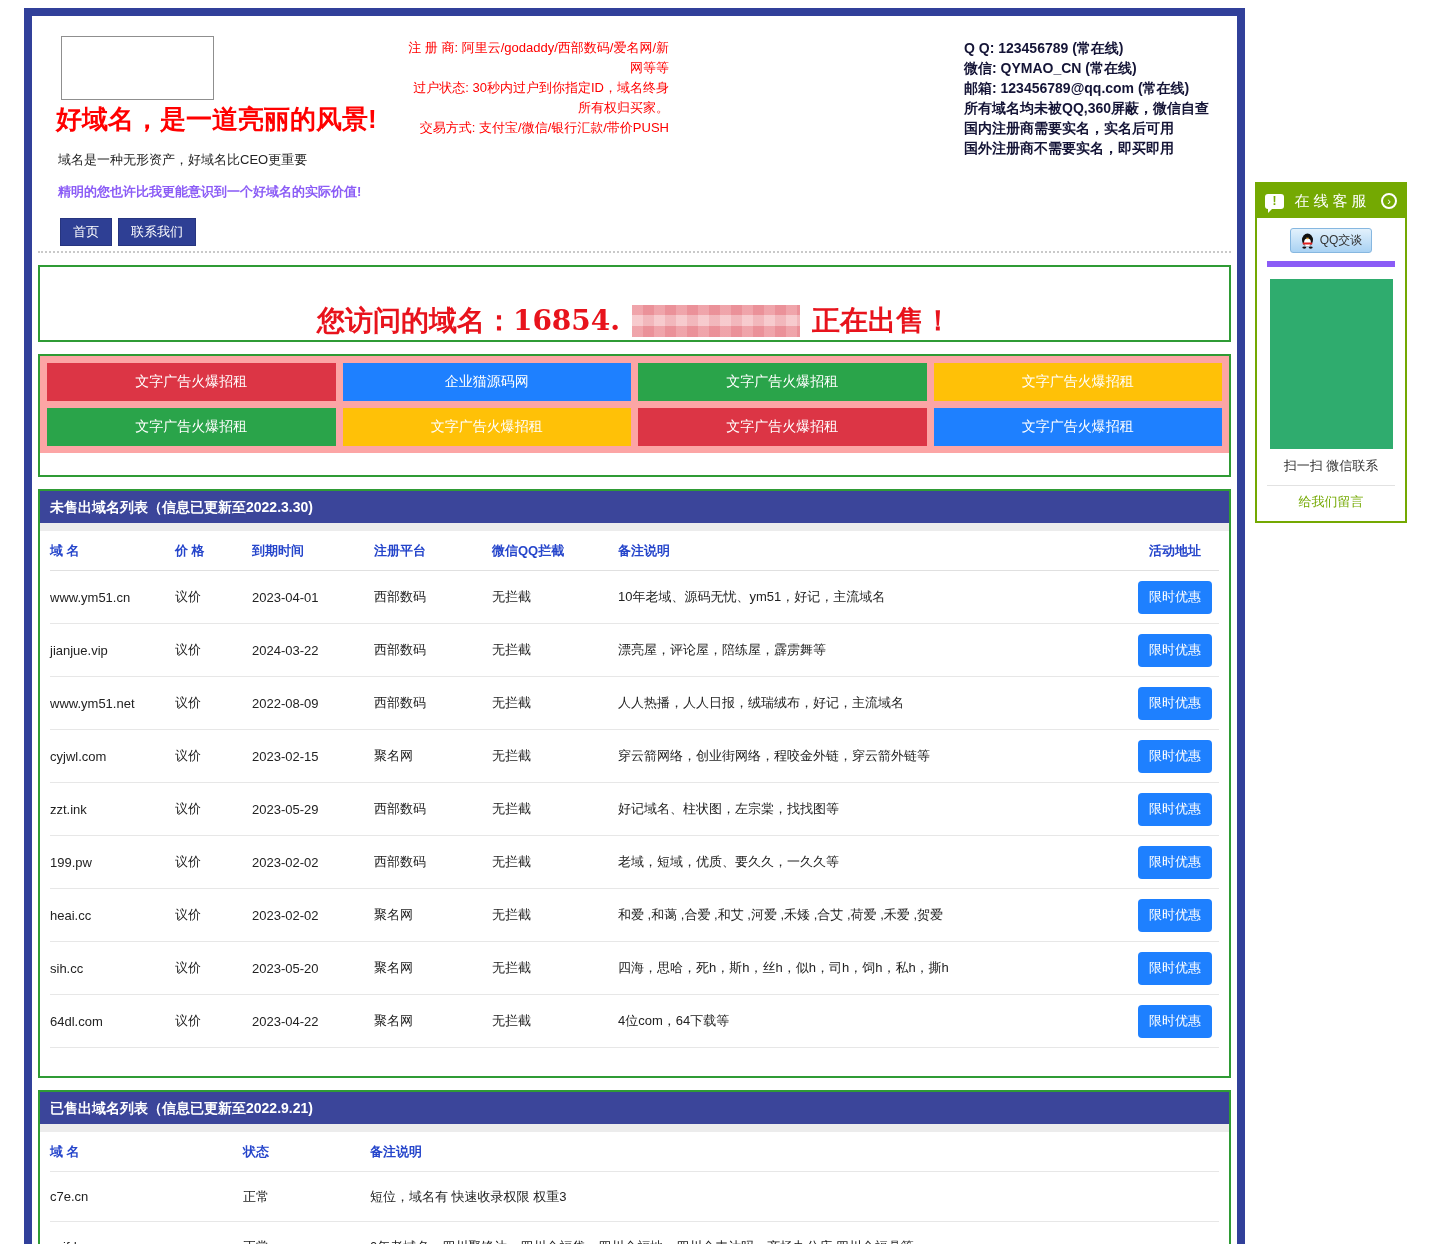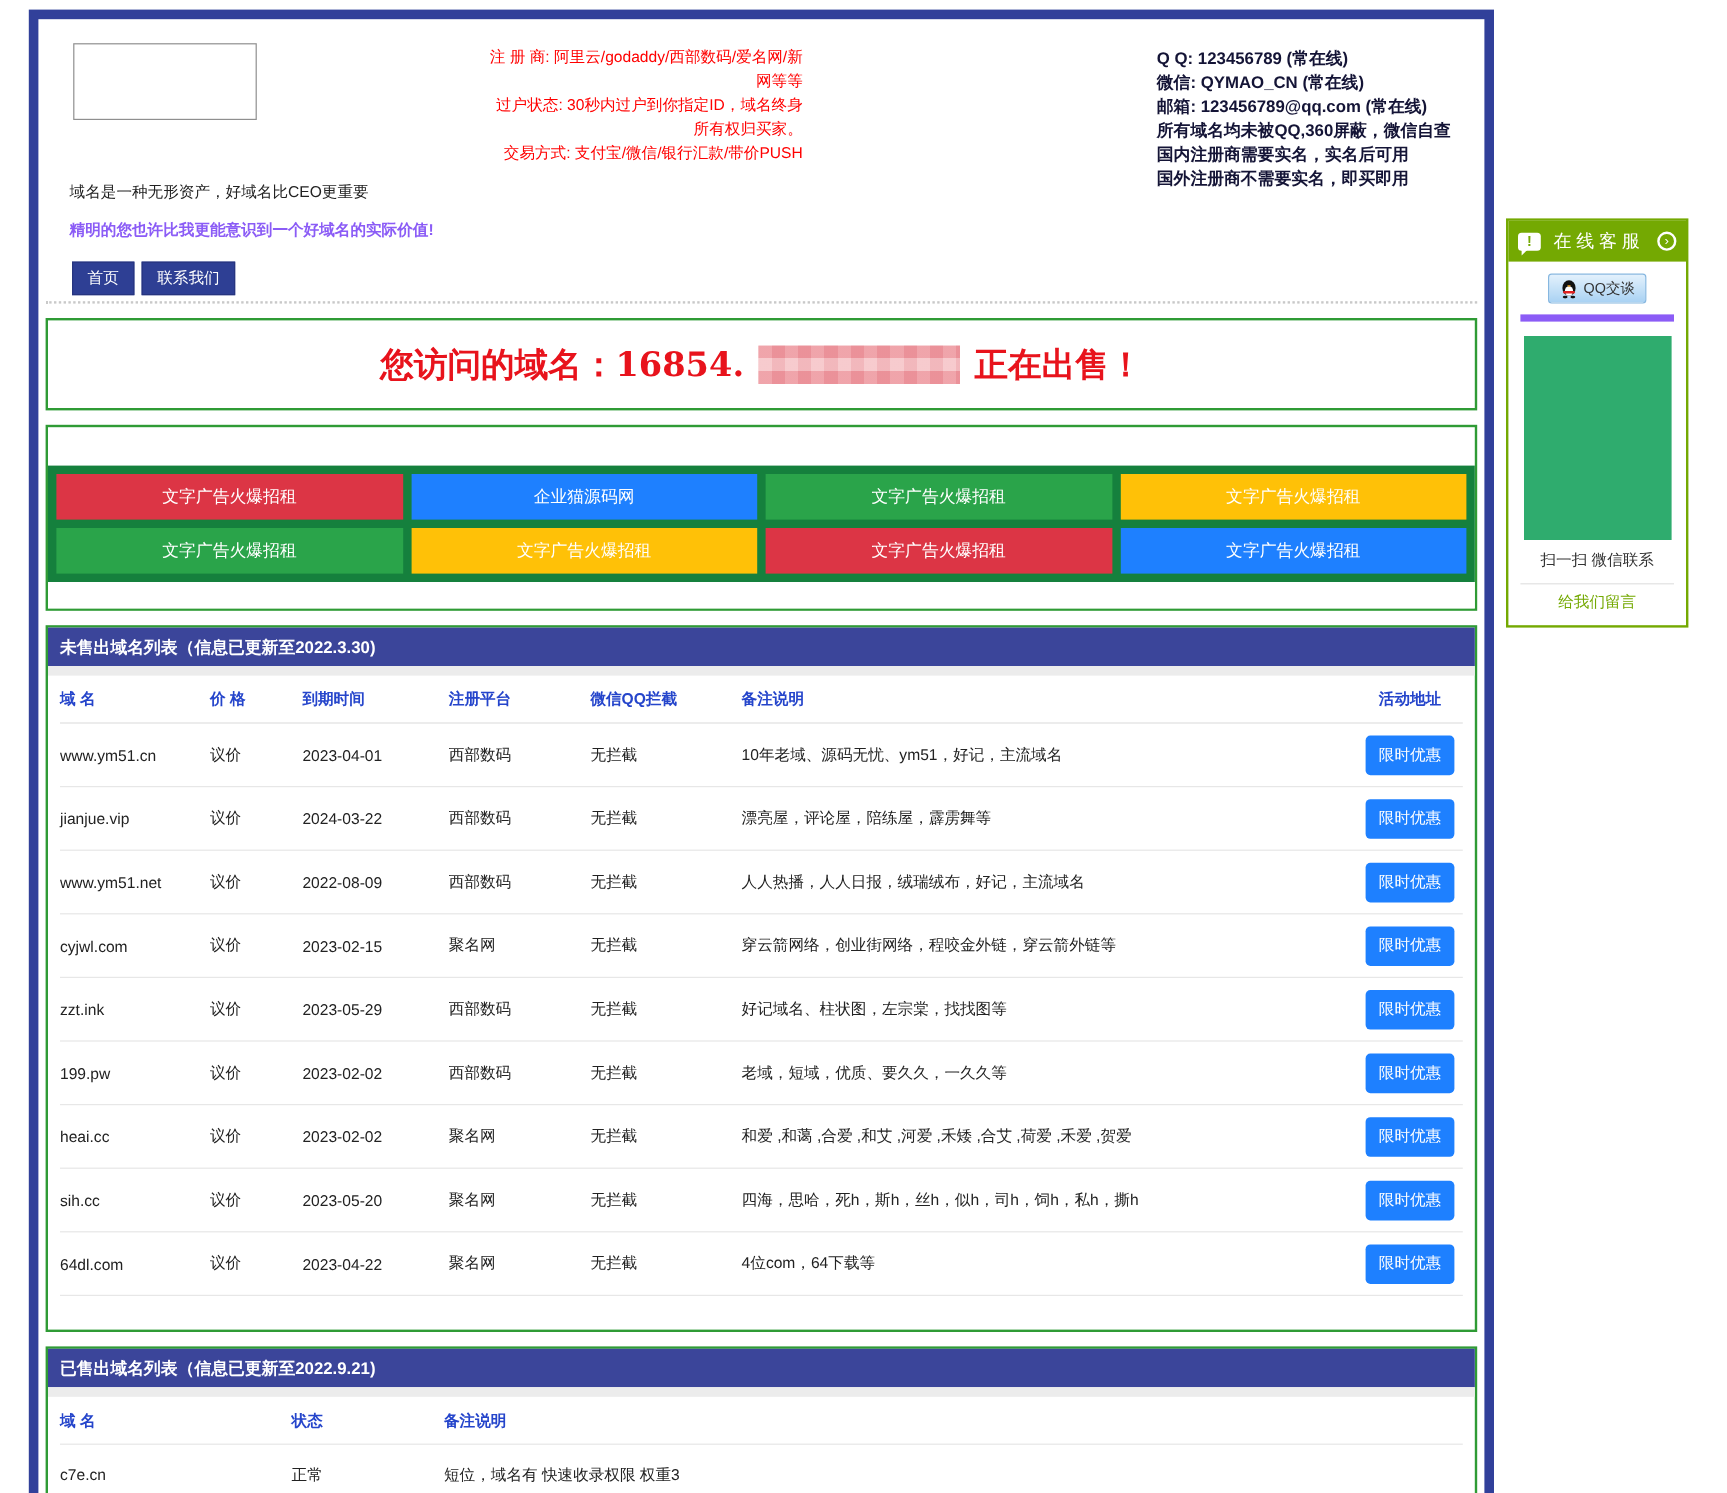--- a/index.html
+++ b/index.html
@@ -21,29 +21,29 @@
     border:1px solid #27357f; }
   .red-info { position:absolute; left:363px; top:22px; width:268px; font-size:13px;
     line-height:20px; color:#ff0000;text-align:right; }
   .red-info div { margin-bottom:0; }
   .contact-info { position:absolute; left:926px; top:22px; width:260px; font-size:14px;
     font-weight:bold; line-height:20px; color:#141436; }
 
   
   .gbox { margin:12px 6px 0 6px; border:2px solid #2F9B35; background:#fff; }
 
-  .banner { height:77px; display:flex; align-items:center; justify-content:center; }
+  .banner { height:77px; display:flex; align-items:flex-end; justify-content:center; }
   .banner-text { font-family:"DejaVu Serif","Liberation Serif",serif; font-weight:bold;
     font-size:28px; color:#e8131c; display:flex; align-items:center; gap:6px; }
   .censor { display:inline-block; width:168px; height:32px; margin:0 6px;
     background:
       repeating-linear-gradient(0deg, rgba(232,120,130,.45) 0 11px, rgba(248,205,208,.45) 11px 22px),
       repeating-linear-gradient(90deg, #f6c9cc 0 11px, #eda6ac 11px 22px); }
 
-  .ads-strip { background:#15803d; padding:7px; display:grid; grid-template-columns:repeat(4,1fr); gap:7px;margin-top:32px; }
+  .ads-strip { background:#fca5a5; padding:7px; display:grid; grid-template-columns:repeat(4,1fr); gap:7px; }
   .ads-pad { height:22px; background:#fff; }
   .ad-btn { height:38px; display:flex; align-items:center; justify-content:center;
     color:#fff; font-size:14px; cursor:pointer; }
   .ad-red { background:#DC3545; } .ad-blue { background:#1E80FF; }
   .ad-green { background:#2AA44A; } .ad-yellow { background:#FFC107; }
 
   .section-title { height:32px; line-height:32px; background:#3B459A; color:#fff;
     font-size:14px; font-weight:bold; padding:0 10px; }
   .table-gap { height:8px; background:#ececec; }
 
@@ -84,20 +84,21 @@
   .msg-row { border-top:1px solid #e2e2e2; margin:0 10px; padding:6px 0 10px; text-align:center; }
   .msg-link { font-size:13px; color:#74A902; cursor:pointer; text-decoration:none; }
 </style>
 </head>
 <body>
 
 <div class="page-frame">
 
   <div class="header">
     <div class="logo-box"></div>
+    <div class="main-title">好域名，是一道亮丽的风景!</div>
     <div class="sub-line1">域名是一种无形资产，好域名比CEO更重要</div>
     <div class="sub-line2">精明的您也许比我更能意识到一个好域名的实际价值!</div>
     <div class="nav-row">
       <span class="nav-btn">首页</span>
       <span class="nav-btn">联系我们</span>
     </div>
     <div class="red-info">
       <div>注 册 商: 阿里云/godaddy/西部数码/爱名网/新网等等</div>
       <div>过户状态: 30秒内过户到你指定ID，域名终身所有权归买家。</div>
       <div>交易方式: 支付宝/微信/银行汇款/带价PUSH</div>

